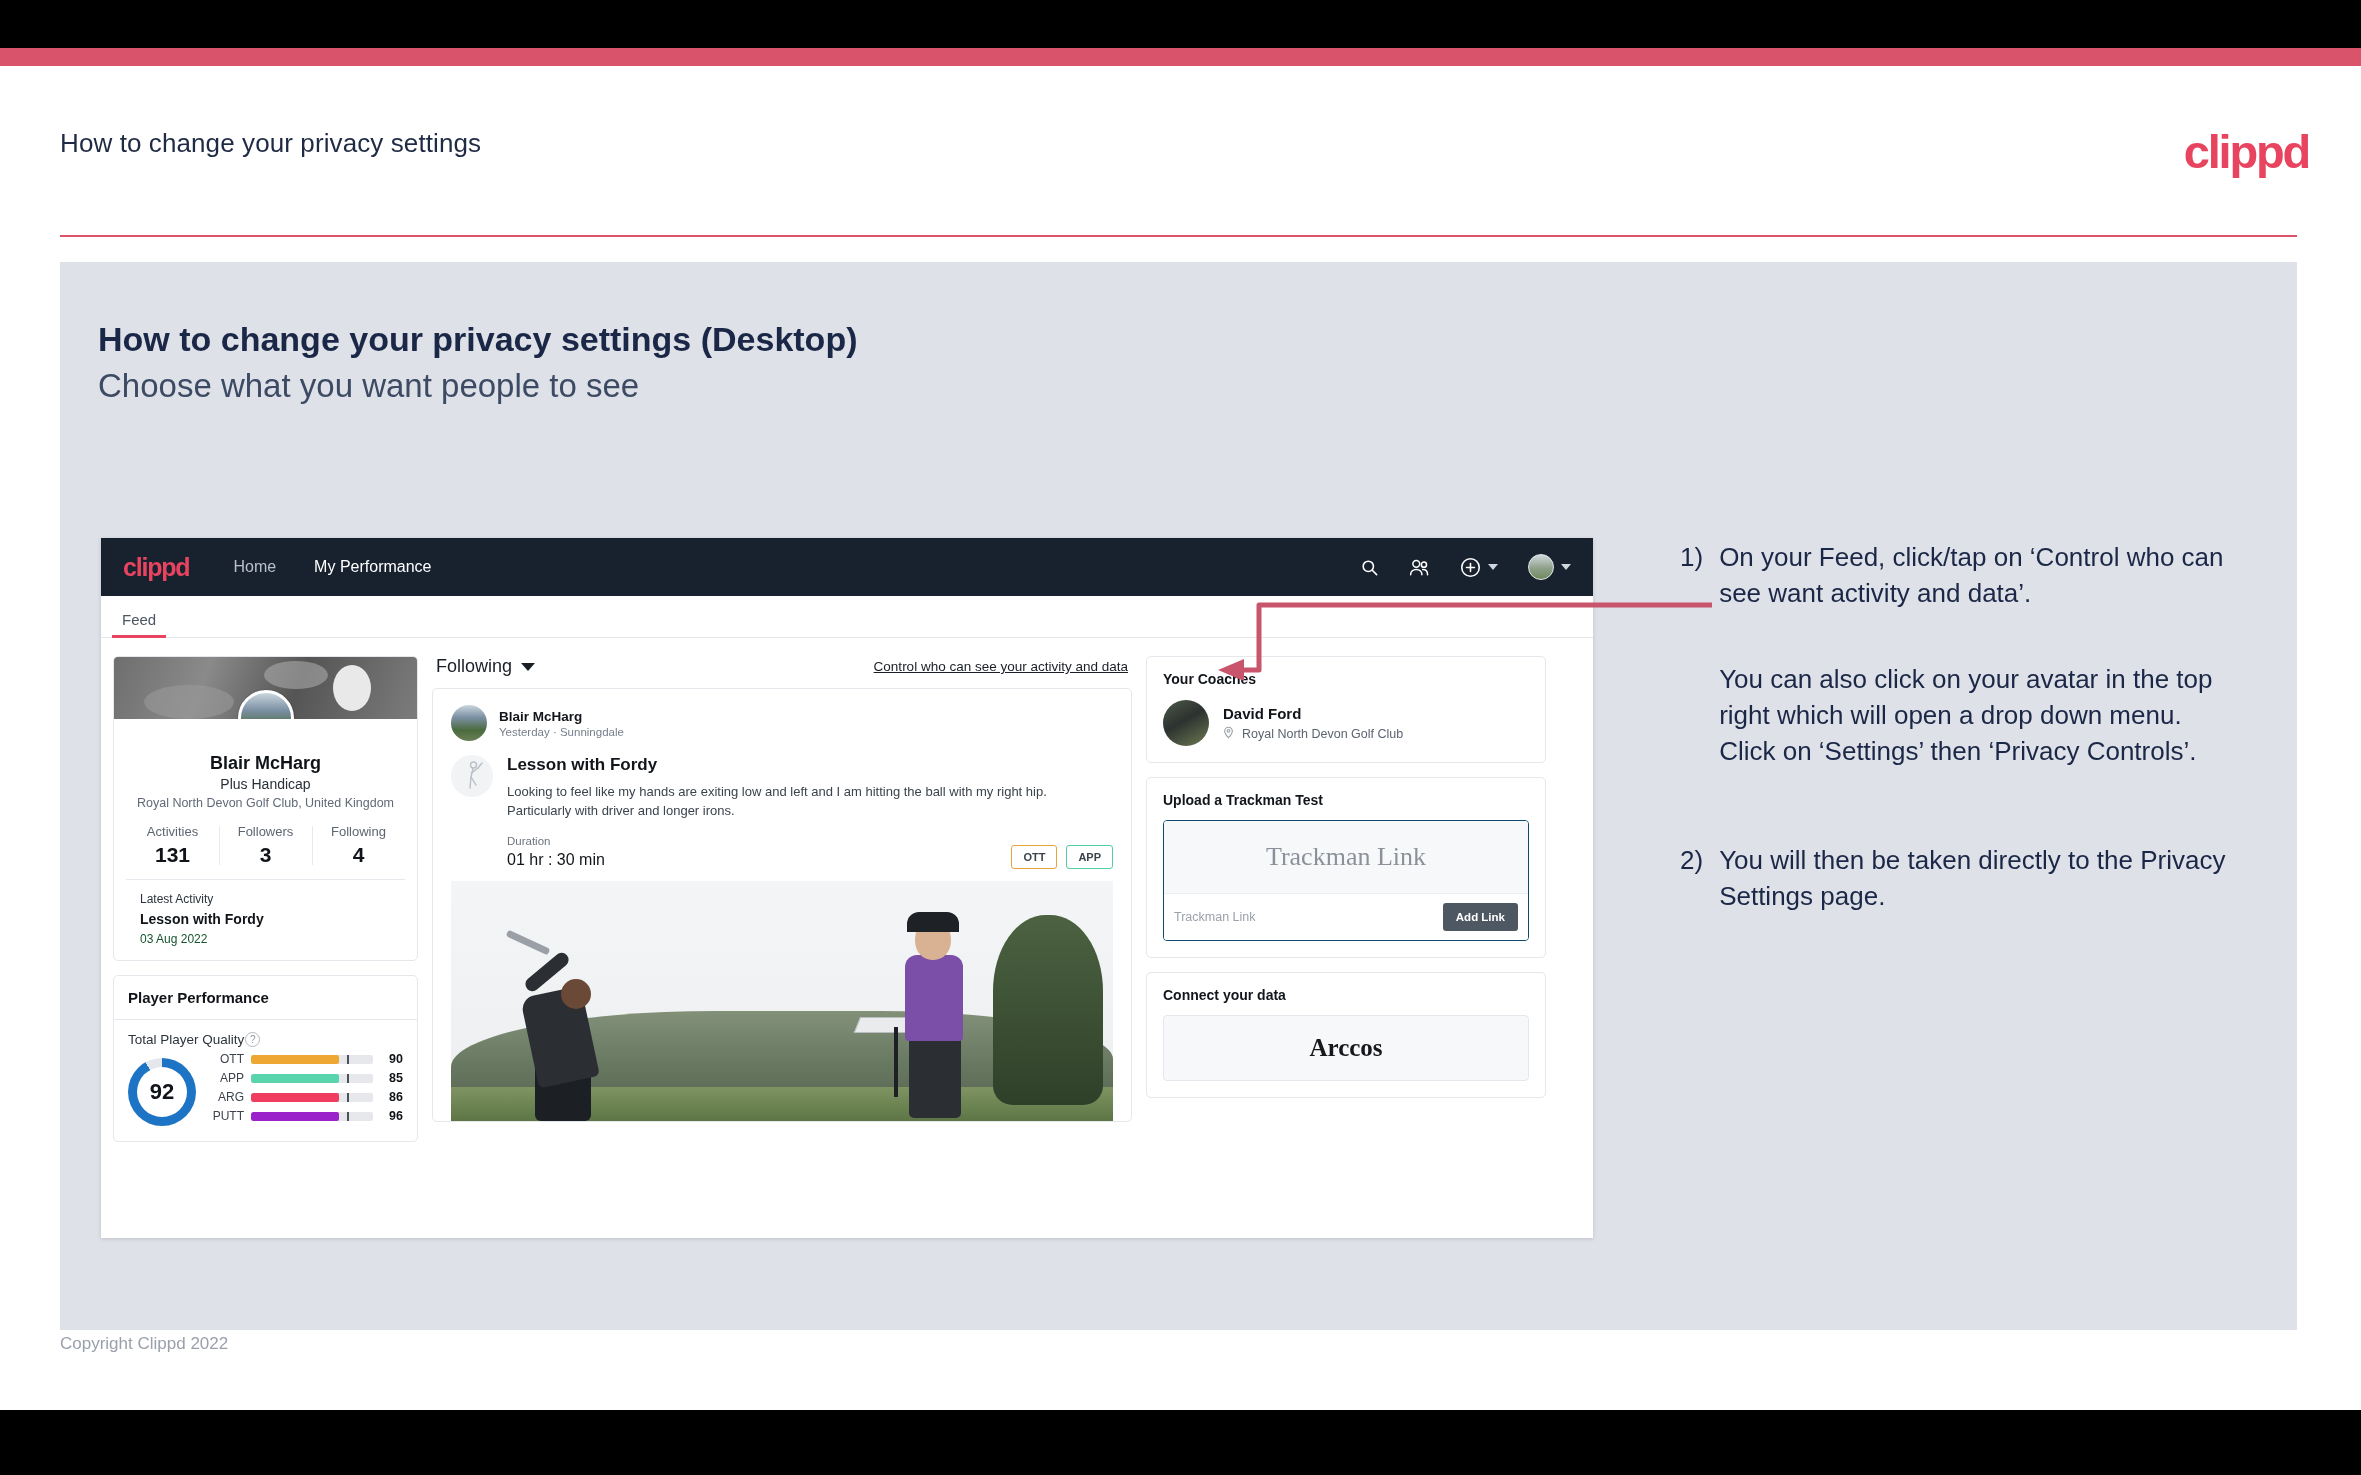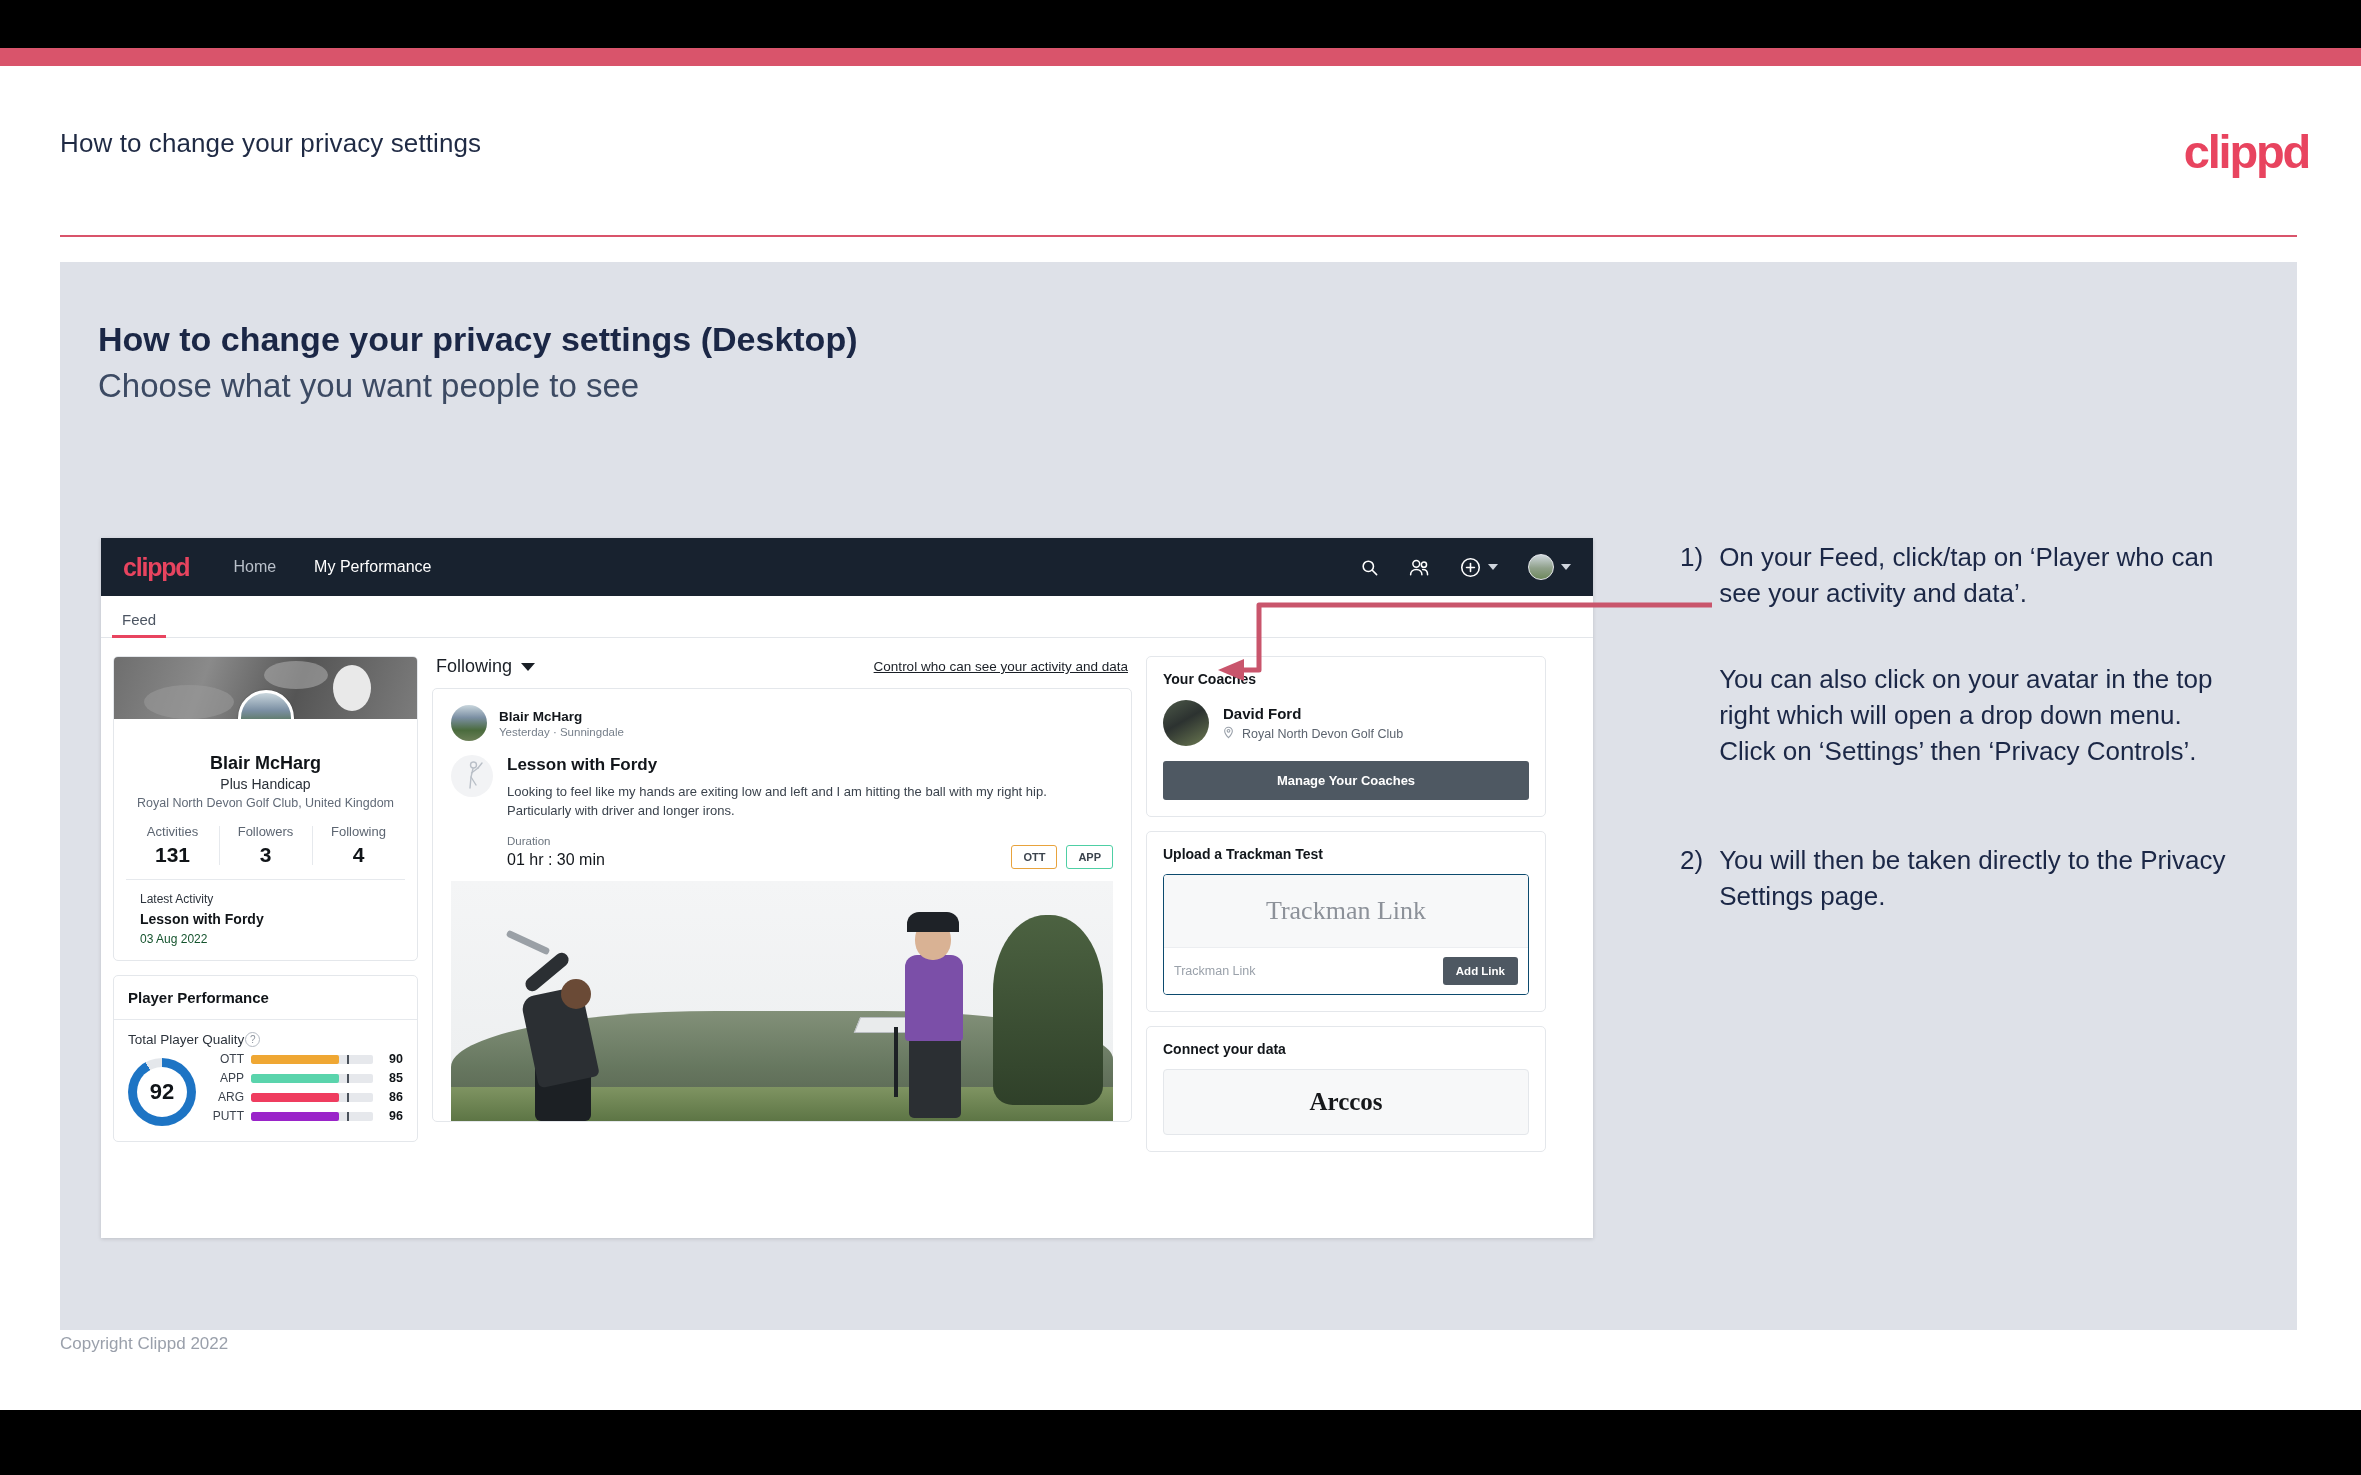--- a/index.html
+++ b/index.html
@@ -438,21 +438,20 @@
               <span>
                 <svg width="11" height="13" viewBox="0 0 12 14" fill="none" stroke="#9aa1aa" stroke-width="1.2">
                     <path d="M6 1.2c2.3 0 4.2 1.8 4.2 4.1 0 3-4.2 7.4-4.2 7.4S1.8 8.3 1.8 5.3C1.8 3 3.7 1.2 6 1.2z"></path>
                     <circle cx="6" cy="5.2" r="1.5"></circle>
                   </svg>
               </span>
               <span>Royal North Devon Golf Club</span>
             </div>
           </div>
         </div>
-        <button class="btn-dark">Manage Your Coaches</button>
       </div>
 
       <div class="card rc" style="margin-top:14px">
         <div class="rc-title">Upload a Trackman Test</div>
         <div class="upload-box">
           <div class="upload-brand">Trackman Link</div>
           <div class="upload-foot">
             <span class="upload-ph">Trackman Link</span>
             <button class="btn-add">Add Link</button>
           </div>
@@ -465,21 +464,21 @@
       </div>
 
     </div>
   </div>
 </div>
 
 <div class="instructions">
   <div class="step">
     <div class="step-num">1)</div>
     <div>
-      <div class="step-txt">On your Feed, click/tap on ‘Player who can see your activity and data’.</div>
+      <div class="step-txt">On your Feed, click/tap on ‘Control who can see want activity and data’.</div>
       <div class="step-gap"></div>
       <div class="step-txt">You can also click on your avatar in the top right which will open a drop down menu. Click on ‘Settings’ then ‘Privacy Controls’.</div>
     </div>
   </div>
   <div class="step step2">
     <div class="step-num">2)</div>
     <div>
       <div class="step-txt">You will then be taken directly to the Privacy Settings page.</div>
     </div>
   </div>

